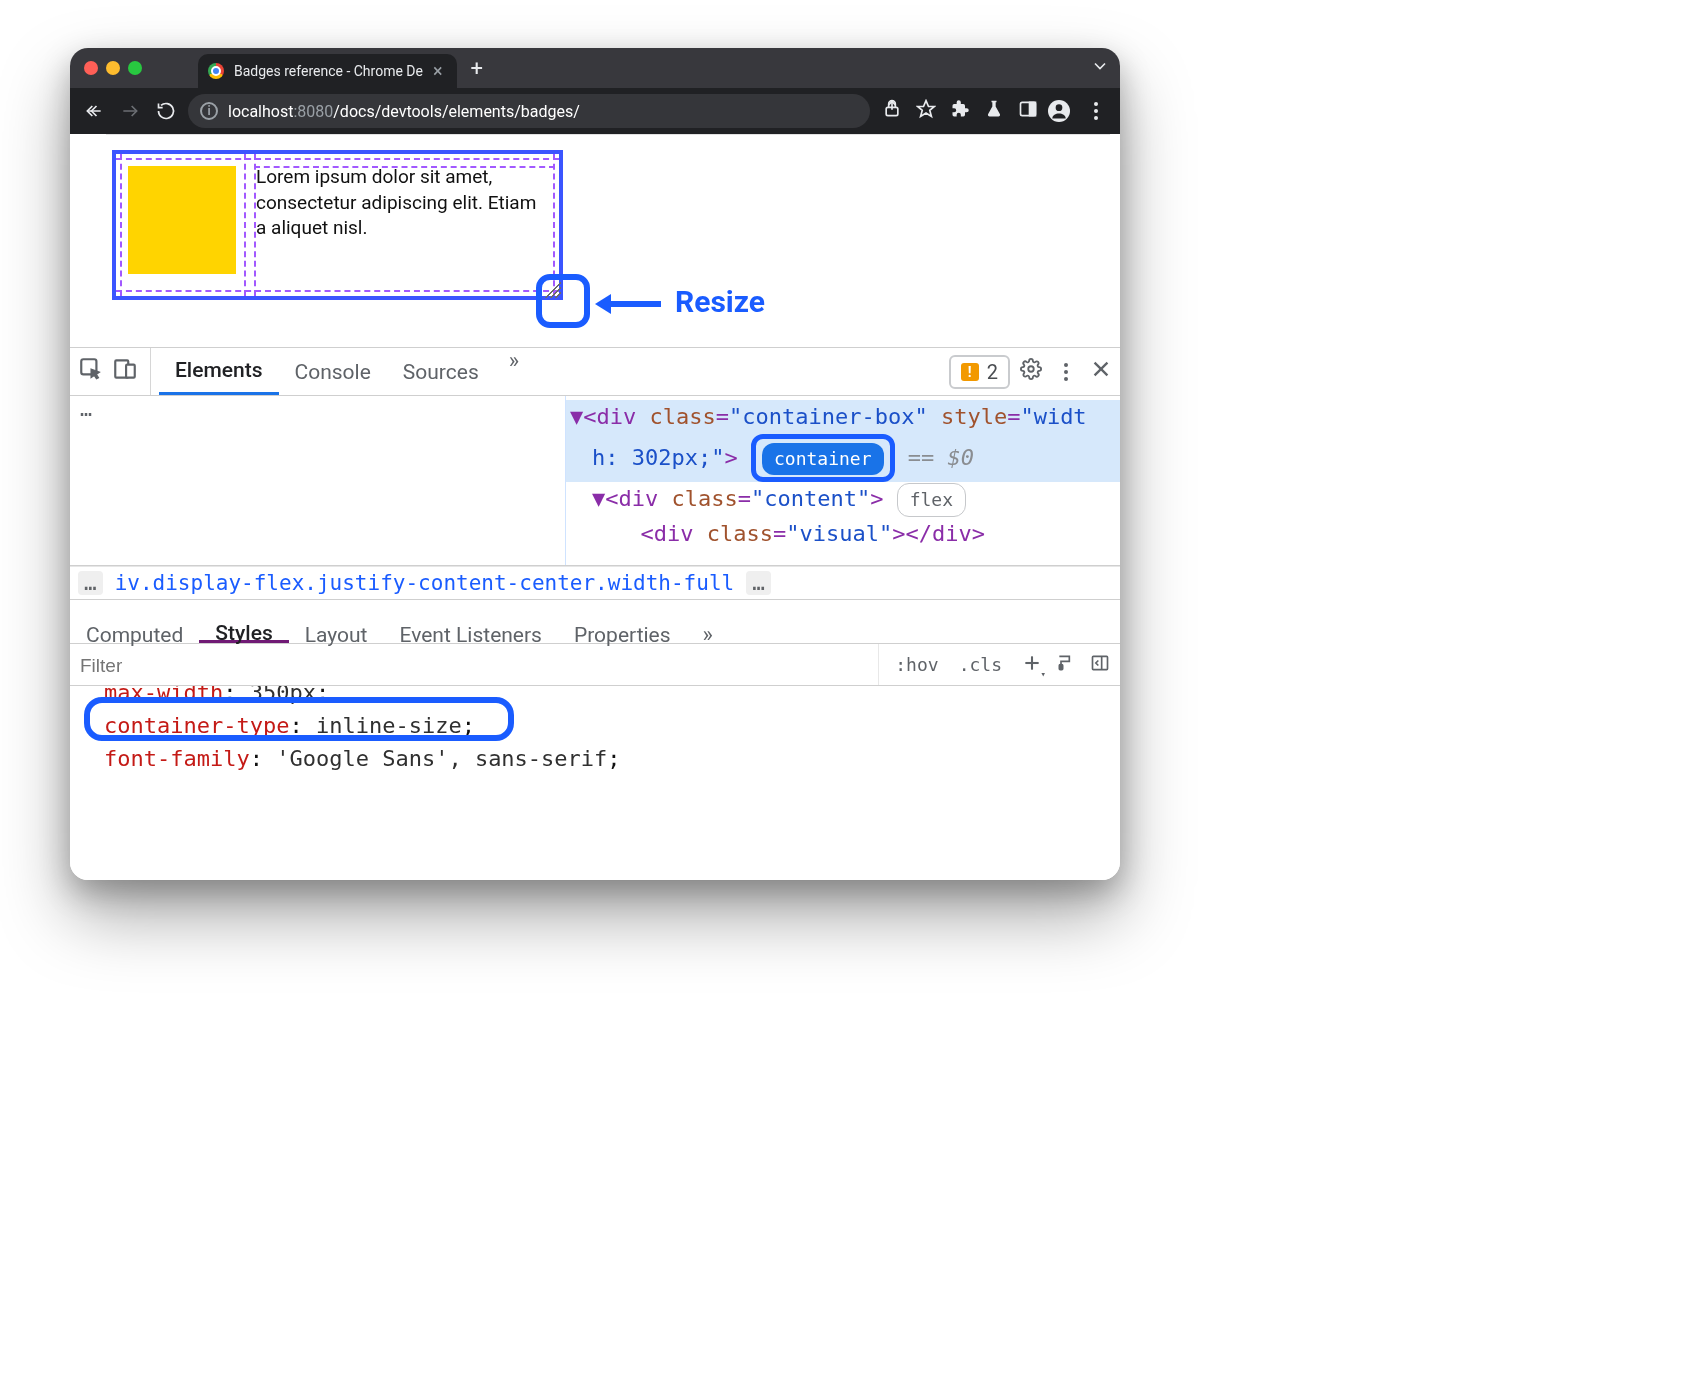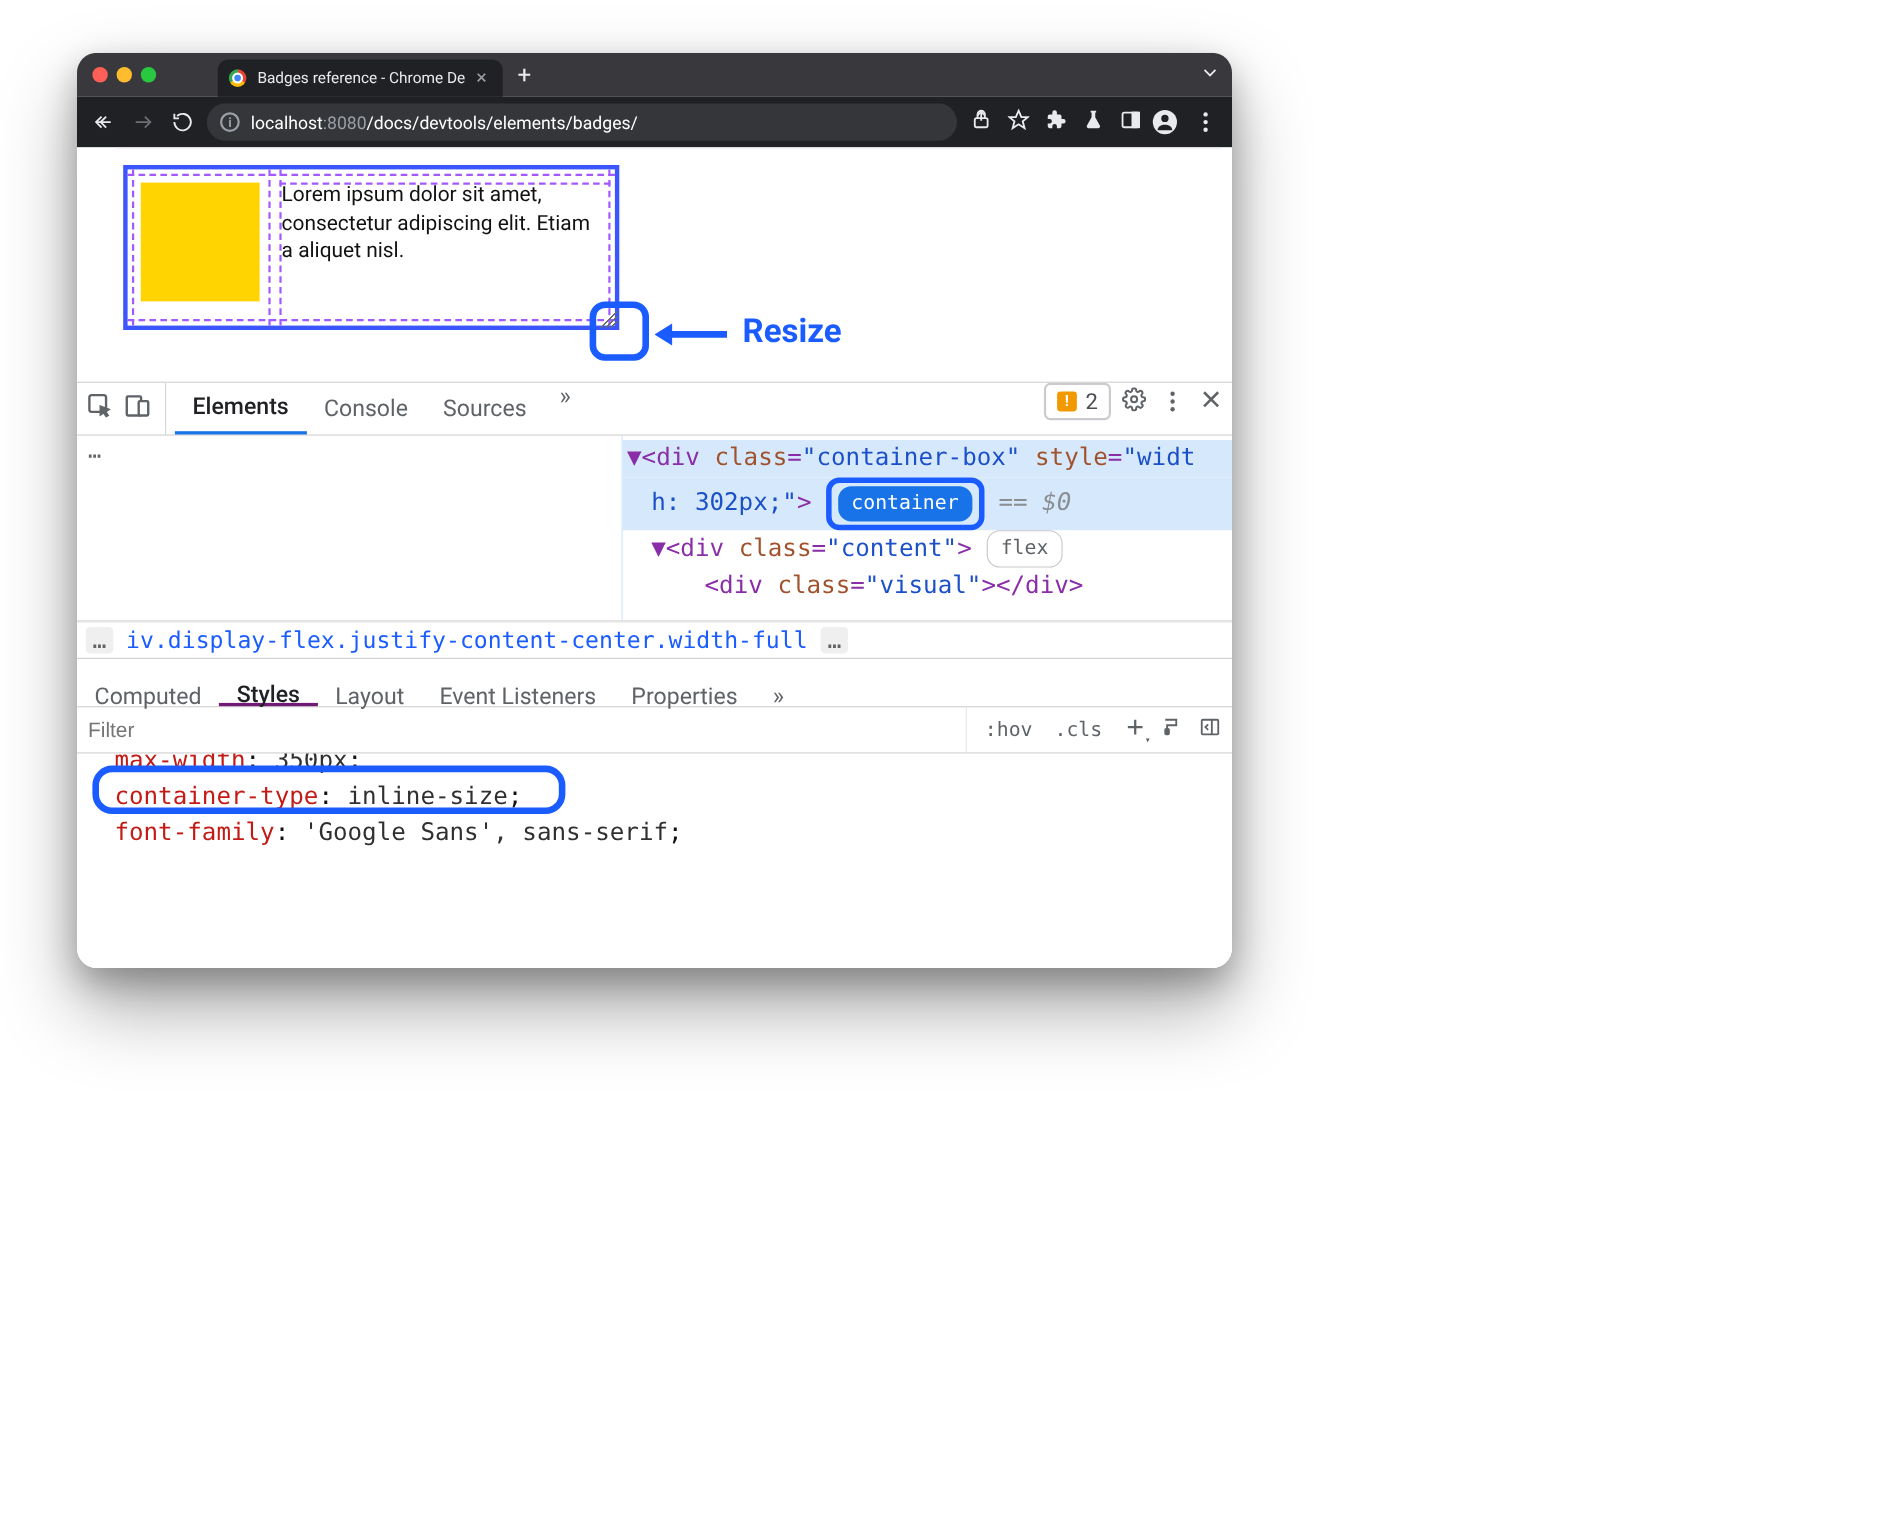--- a/index.html
+++ b/index.html
@@ -58,21 +58,21 @@
   .resize-handle{
     position:absolute; right:-2px; bottom:-2px; width:16px; height:16px;
     background-image: linear-gradient(135deg, transparent 0 50%, #6b6b6b 50% 55%, transparent 55% 65%, #6b6b6b 65% 70%, transparent 70% 80%, #6b6b6b 80% 85%, transparent 85%);
   }
   .emph-box{ position:absolute; border:6px solid #1a5cff; border-radius:14px; pointer-events:none; }
   .arrow{ position:absolute; display:flex; align-items:flex-end; gap:14px; }
   .arrow svg{ width:66px; height:30px; }
   .arrow-label{ color:#1a5cff; font-size:30px; font-weight:700; }
 
   .devtools { display:flex; flex-direction:column; height:calc(100% - 40px - 46px - 214px); background:#fff; font-size:20px; color:#333; }
-  .dt-toolbar{ height:48px; border-bottom:1px solid #cfcfcf; display:flex; align-items:flex-start; padding:0 8px; gap:8px; }
+  .dt-toolbar{ height:48px; border-bottom:1px solid #cfcfcf; display:flex; align-items:center; padding:0 8px; gap:8px; }
   .dt-left{ display:flex; align-items:center; gap:8px; padding-right:12px; border-right:1px solid #d6d6d6; height:100%; }
   .dt-tabs{ display:flex; align-items:stretch; height:100%; }
   .dt-tab{ padding:0 16px; display:flex; align-items:center; color:#5f6368; font-size:21px; cursor:pointer; }
   .dt-tab.active{ color:#202124; font-weight:500; border-bottom:3px solid #1a73e8; }
   .dt-more{ padding:0 14px; color:#5f6368; font-size:22px; }
   .dt-right{ margin-left:auto; display:flex; align-items:center; gap:10px; }
   .issue-pill{ border:2px solid #c9cbce; border-radius:6px; padding:3px 10px; display:flex; align-items:center; gap:8px; color:#4a4d51; }
   .issue-pill .warn{ width:18px; height:18px; background:#f29900; border-radius:3px; display:flex; align-items:center; justify-content:center; color:#fff; font-weight:bold; font-size:14px; }
   .gear, .xbtn{ color:#5f6368; }
   .gear svg, .xbtn svg{ width:22px; height:22px; }

